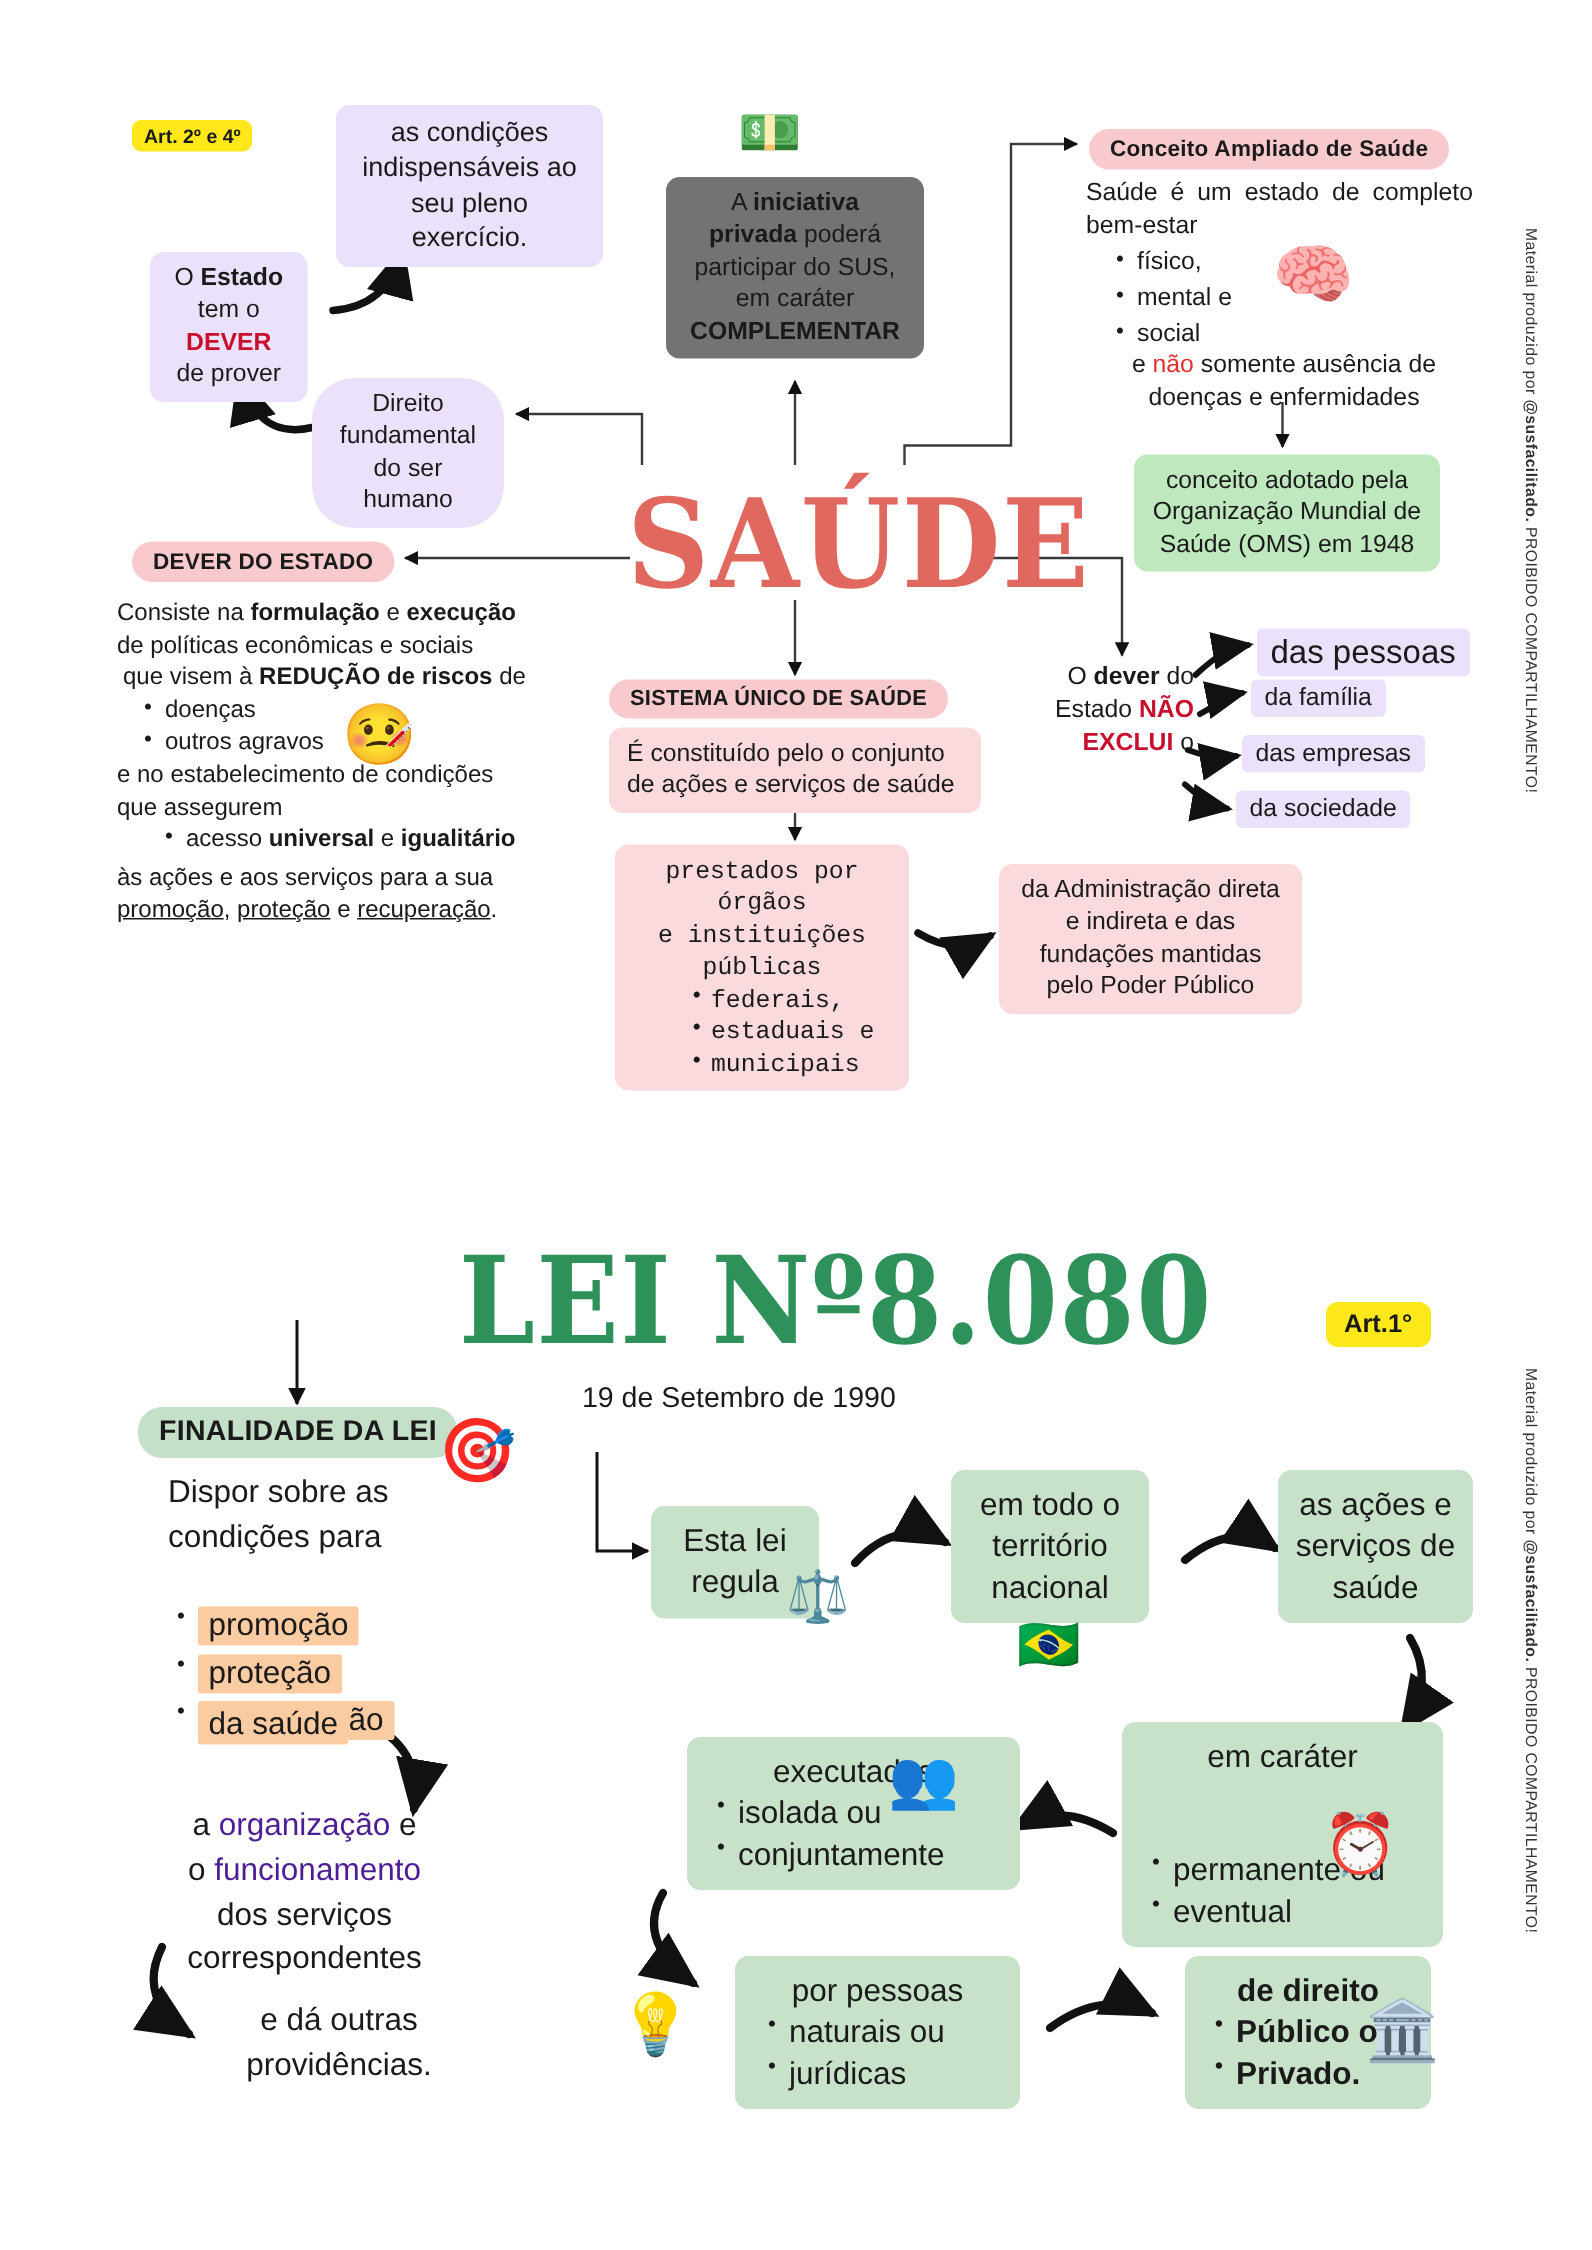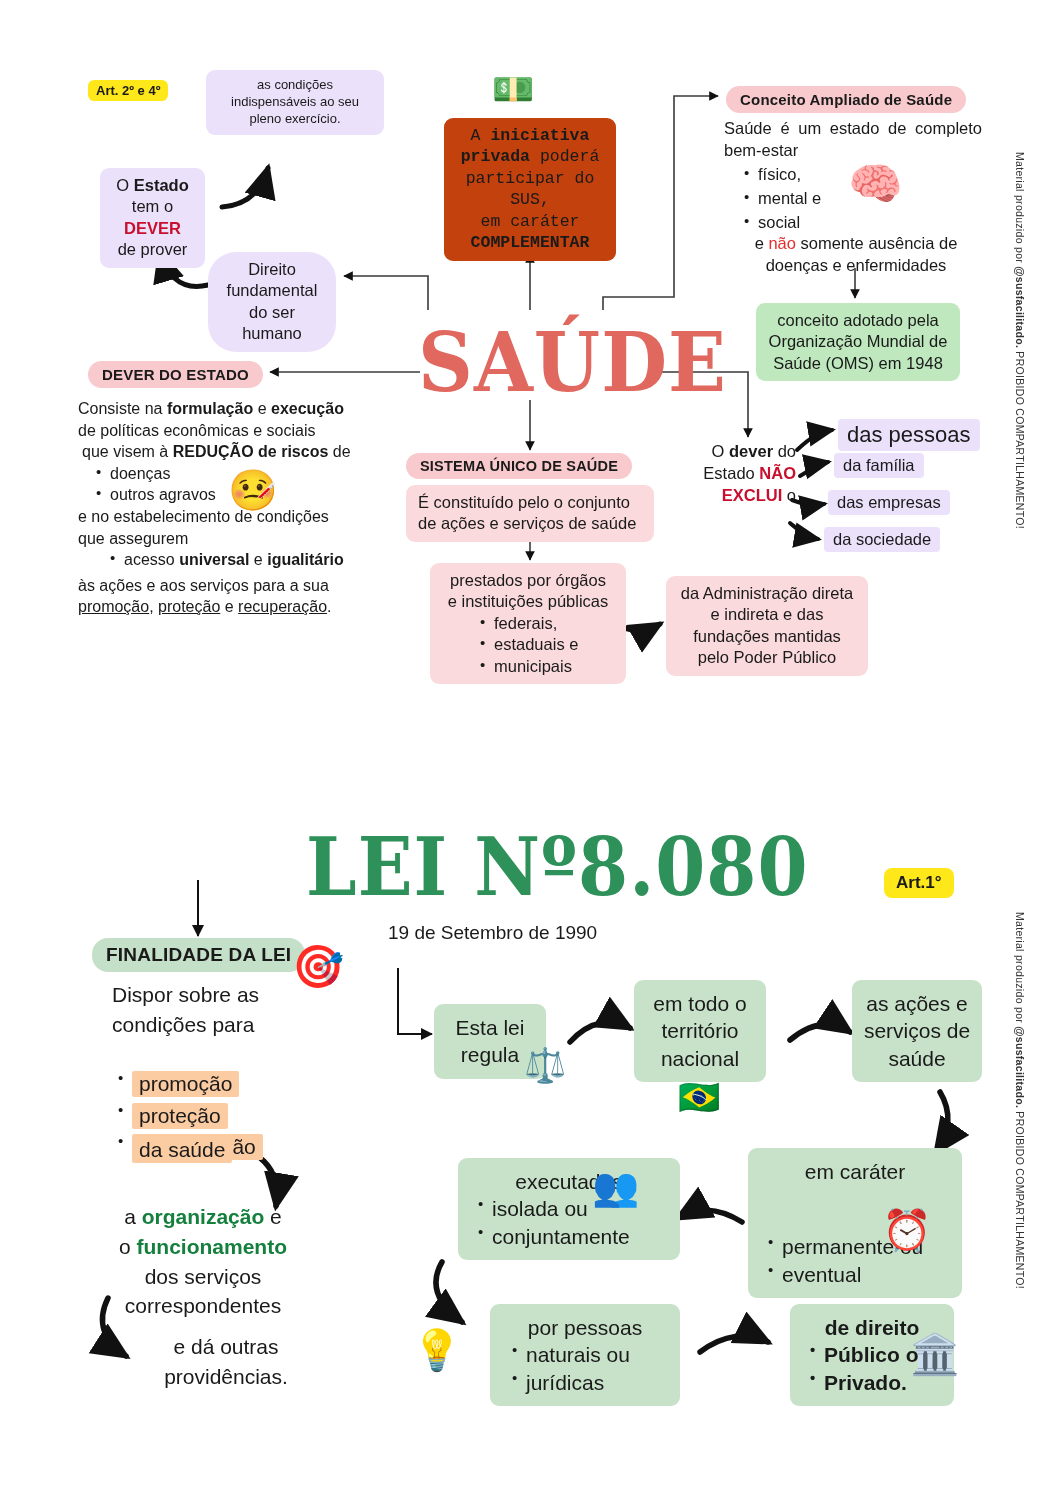--- a/index.html
+++ b/index.html
@@ -18,21 +18,21 @@
   .box {
     position: absolute;
     border-radius: 9px;
     padding: 7px 12px;
     line-height: 1.30;
     text-align: center;
   }
   .pink    { background: #fadadd; }
   .pinkhdr { background: #f8c9cd; }
   .purple  { background: #ece1fb; }
-  .blue    { background: #c2410c; font-family: Liberation Mono, monospace; }
+  .blue    { background: #737373; }
   .green   { background: #bfe8bf; }
   .green2  { background: #c8e2ca; }
   .greenhdr{ background: #c5e0c8; }
   .lilac   { background: #ece1fb; }
 
   .hdr-chip {
     position: absolute;
     border-radius: 16px;
     padding: 5px 14px;
     font-weight: bold;
@@ -45,21 +45,21 @@
     background: #ffe81a;
     border-radius: 6px;
     padding: 3px 8px;
     font-size: 13px;
     font-weight: 600;
     white-space: nowrap;
   }
   b, strong { font-weight: 700; }
   .red   { color: #c8102e; font-weight: 700; }
   .redsm { color: #e03030; }
-  .orange{ color: #15803d; font-weight: 700; }
+  .orange{ color: #4c1d95; font-weight: 400; }
   .ul    { text-decoration: underline; }
 
   ul.bl { list-style: none; text-align: left; }
   ul.bl li { position: relative; padding-left: 16px; }
   ul.bl li:before {
     content: "\2022"; position: absolute; left: 2px; top: -1px; font-size: 15px;
   }
 
   
   .title-saude {
@@ -174,21 +174,21 @@
       <path d="M700,1352 C724,1334 748,1332 768,1342" marker-end="url(#ahg)"></path>
 
       <path d="M248,1150 C272,1162 280,1182 276,1206" marker-end="url(#ahg)"></path>
 
       <path d="M108,1298 C96,1322 104,1342 126,1356" marker-end="url(#ahg)"></path>
     </g>
   </svg>
 
   <div class="tag" style="left:88px; top:80px;">Art. 2º e 4º</div>
 
-  <div class="box purple" style="left:206px; top:70px; width:178px; font-size:13px;">as condições indispensáveis ao seu pleno exercício.</div>
+  <div class="box purple" style="left:224px; top:70px; width:178px; font-size:18px;">as condições indispensáveis ao seu pleno exercício.</div>
 
   <div class="box purple" style="left:100px; top:168px; width:105px; font-size:16.5px;">
     <span><span>O </span><b>Estado</b></span><br>
     <span><span>tem o </span><span class="red">DEVER</span></span><br>
     <span>de prover</span>
   </div>
 
   <div class="box purple" style="left:208px; top:252px; width:128px; font-size:16.5px;border-radius:28px;">
     <span>Direito fundamental do ser humano</span>
   </div>
@@ -236,21 +236,21 @@
       <li><span>acesso </span><b>universal</b><span> e </span><b>igualitário</b></li>
     </ul>
     <div style="text-align:justify; margin-top:4px;">às ações e aos serviços para a sua</div>
     <div><span class="ul">promoção</span><span>, </span><span class="ul">proteção</span><span> e </span><span class="ul">recuperação</span><span>.</span></div>
   </div>
   <div class="icon" style="left:228px; top:470px; font-size:40px;">🤒</div>
 
   <div class="hdr-chip pinkhdr" style="left:406px; top:453px; font-size:14.5px;">SISTEMA ÚNICO DE SAÚDE</div>
   <div class="box pink" style="left:406px; top:485px; width:248px; font-size:16.5px; text-align:left;">É constituído pelo o conjunto de ações e serviços de saúde</div>
 
-  <div class="box pink" style="left:430px; top:563px; width:196px; font-size:16.5px;">
+  <div class="box pink" style="left:410px; top:563px; width:196px; font-size:16.5px;font-family:Liberation Mono, monospace;">
     <div>prestados por órgãos</div>
     <div>e instituições públicas</div>
     <ul class="bl" style="padding-left:36px;">
       <li>federais,</li>
       <li>estaduais e</li>
       <li>municipais</li>
     </ul>
   </div>
 
   <div class="box pink" style="left:666px; top:576px; width:202px; font-size:16.5px;">da Administração direta e indireta e das fundações mantidas pelo Poder Público</div>

